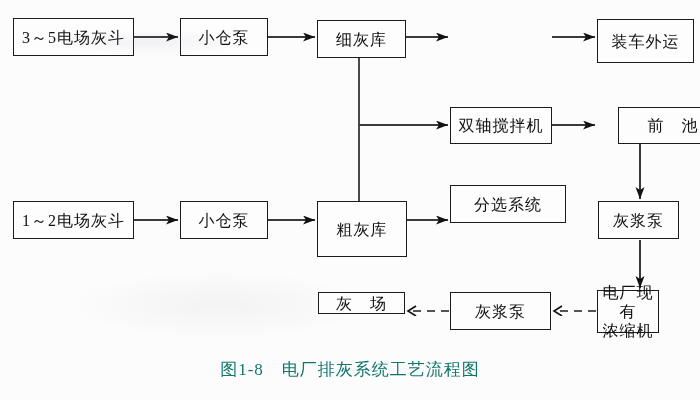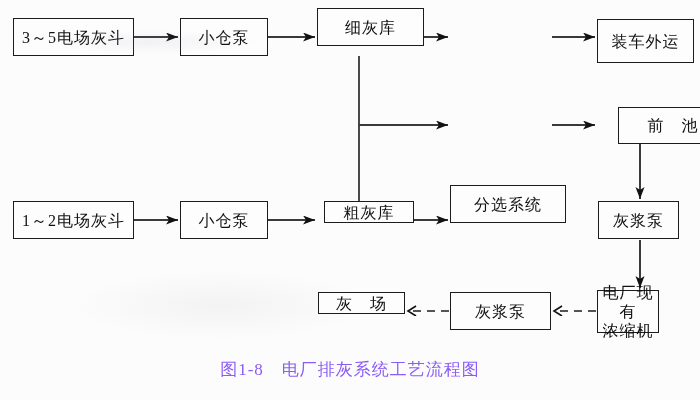--- a/index.html
+++ b/index.html
@@ -39,21 +39,21 @@
     align-items:center;
     justify-content:center;
     text-align:center;
     white-space:pre-line;
     letter-spacing:1px;
   }
   .caption{
     position:absolute;
     left:150px;top:358px;width:400px;
     text-align:center;
-    color:#8b5cf6;
+    color:#0f766e;
     font-size:17px;
     letter-spacing:1px;
     white-space:pre;
   }
 </style>
 </head>
 <body>
 
 <div id="canvas">
 
@@ -83,28 +83,29 @@
     <line x1="134" y1="220" x2="178" y2="220" stroke="#3a3a3a" stroke-width="2" marker-end="url(#head)"></line>
     <line x1="268" y1="220" x2="315" y2="220" stroke="#3a3a3a" stroke-width="2" marker-end="url(#head)"></line>
     <line x1="407" y1="220" x2="448" y2="220" stroke="#3a3a3a" stroke-width="2" marker-end="url(#head)"></line>
 
     <line x1="596" y1="311" x2="554" y2="311" stroke="#1c1c1c" stroke-width="1.6" stroke-dasharray="8 6" marker-end="url(#openhead)"></line>
     <line x1="449" y1="311" x2="408" y2="311" stroke="#1c1c1c" stroke-width="1.6" stroke-dasharray="8 6" marker-end="url(#openhead)"></line>
   </svg>
 
   <div class="node" style="left:13px;top:18px;width:121px;height:38px">3～5电场灰斗</div>
   <div class="node" style="left:180px;top:18px;width:88px;height:38px">小仓泵</div>
-  <div class="node" style="left:317px;top:8px;width:107px;height:38px">细灰库</div>
+  <div class="node" style="left:317px;top:20px;width:89px;height:38px">细灰库</div>
   <div class="node" style="left:597px;top:19px;width:97px;height:44px">装车外运</div>
 
+  <div class="node" style="left:450px;top:107px;width:102px;height:37px">双轴搅拌机</div>
   <div class="node" style="left:618px;top:107px;width:110px;height:37px">前　池</div>
 
   <div class="node" style="left:13px;top:201px;width:121px;height:38px">1～2电场灰斗</div>
   <div class="node" style="left:180px;top:201px;width:88px;height:38px">小仓泵</div>
-  <div class="node" style="left:324px;top:201px;width:90px;height:22px">粗灰库</div>
+  <div class="node" style="left:317px;top:201px;width:90px;height:56px">粗灰库</div>
   <div class="node" style="left:450px;top:185px;width:116px;height:38px">分选系统</div>
   <div class="node" style="left:598px;top:201px;width:81px;height:38px">灰浆泵</div>
 
   <div class="node" style="left:318px;top:292px;width:87px;height:22px">灰　场</div>
   <div class="node" style="left:450px;top:292px;width:101px;height:38px">灰浆泵</div>
   <div class="node" style="left:597px;top:290px;width:62px;height:43px">电厂现有
 浓缩机</div>
 
   <div class="caption">图1-8　电厂排灰系统工艺流程图</div>
 

